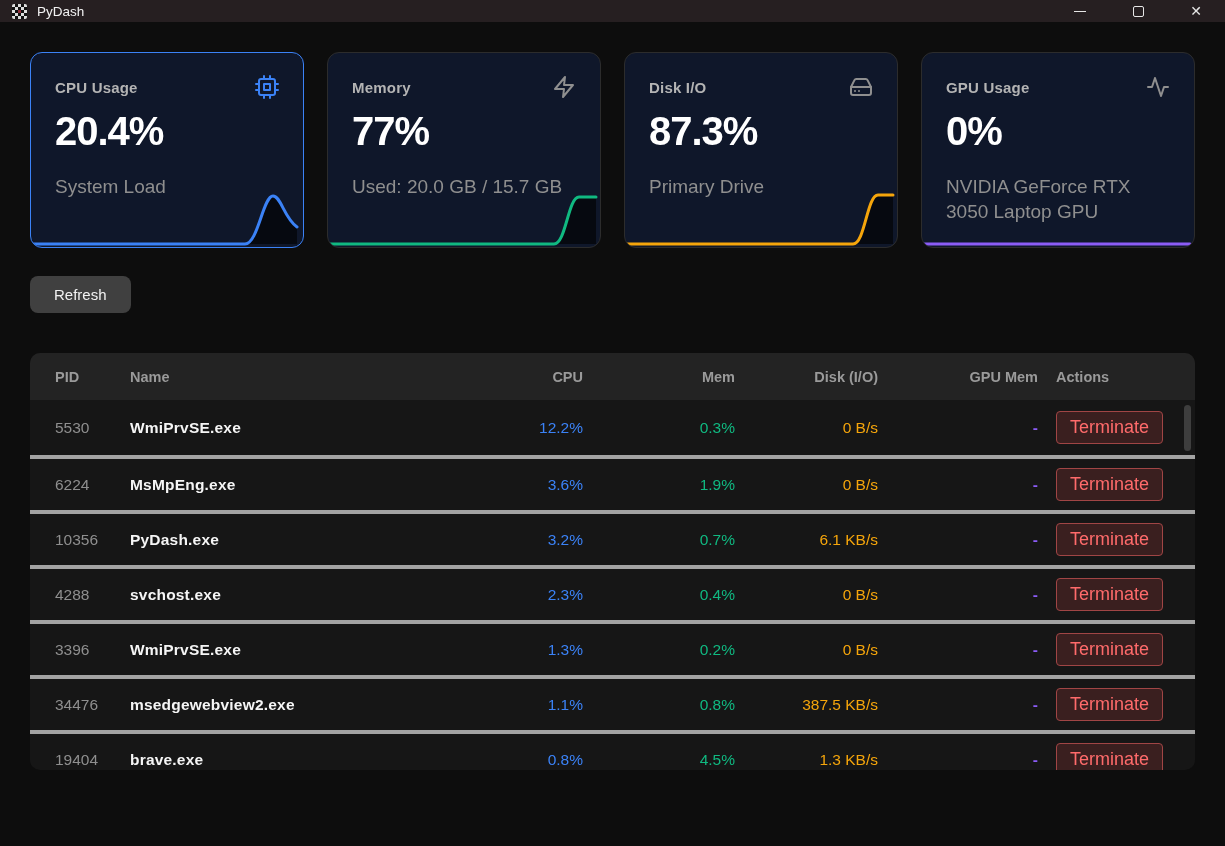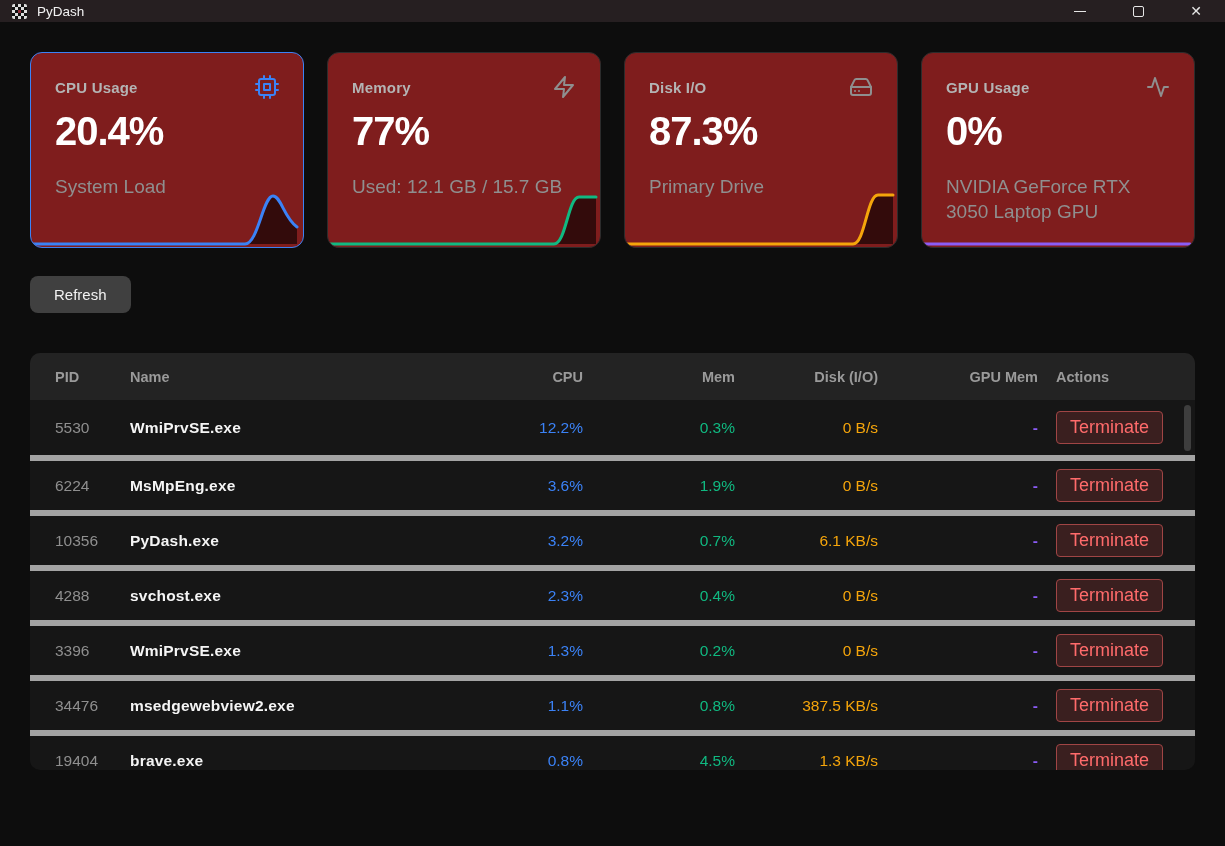--- a/index.html
+++ b/index.html
@@ -33,21 +33,21 @@
     color:#e6e6e6; font-size:14px; cursor:pointer;
   }
   .glyph-min { display:block; width:12px; height:0; border-top:1.6px solid #e6e6e6; }
   .glyph-max { display:block; width:11px; height:11px; border:1.6px solid #e6e6e6; border-radius:2px; }
 
   
   .content { padding:0 30px; }
   .cards { display:flex; gap:23px; margin-top:30px; }
   .card {
     position:relative; flex:1; height:196px;
-    background:#7f1d1d; border:1px solid #2c2c2c; border-radius:12px;
+    background:#0f172a; border:1px solid #2c2c2c; border-radius:12px;
     padding:22px 24px 0 24px; overflow:hidden;
   }
   .card.highlighted { border:1.5px solid #3b82f6; }
   .card-head { display:flex; align-items:center; justify-content:space-between; }
   .card-title { font-size:15px; font-weight:bold; color:#b4b4b4; letter-spacing:.2px; }
   .card-icon { width:24px; height:24px; color:#8f8f8f; }
   .card-icon.accented { color:var(--accent); }
   .card-value { margin-top:10px; font-size:40px; font-weight:bold; color:#fff; letter-spacing:-1px; }
   .card-sub { margin-top:21px; font-size:19px; color:#8f8f8f; line-height:1.3; }
   .spark { position:absolute; left:0; right:0; bottom:0; height:62px; width:100%; color:var(--accent); }
@@ -70,21 +70,21 @@
   .t-row {
     display:grid;
     grid-template-columns:75px 1fr 120px 152px 143px 160px 157px;
     align-items:center;
     padding-left:25px;
   }
   .t-header {
     height:47px; background:#232323;
     font-size:14.5px; font-weight:bold; color:#9a9a9a;
   }
-  .t-body .t-row { height:55px; border-top:6px solid #a3a3a3; font-size:15.5px; }
+  .t-body .t-row { height:55px; border-top:4px solid #a3a3a3; font-size:15.5px; }
   .t-body .t-row:first-child { border-top:none; }
   .cell-r { text-align:right; }
   .cell-actions { padding-left:18px; }
   .c-pid { color:#8f8f8f; }
   .c-name { color:#f5f5f5; font-weight:bold; letter-spacing:.2px; }
   .c-cpu { color:#3b82f6; }
   .c-mem { color:#10b981; }
   .c-disk { color:#f5a50b; }
   .c-gpu { color:#8b5cf6; font-weight:bold; }
   .terminate-btn {
@@ -138,21 +138,21 @@
     </div>
 
     <div class="card" style="--accent: #10b981;">
       <div class="card-head">
         <span class="card-title">Memory</span>
         <svg class="card-icon" viewBox="0 0 24 24" fill="none" stroke="currentColor" stroke-width="2" stroke-linecap="round" stroke-linejoin="round">
           <polygon points="13 2 3 14 12 14 11 22 21 10 12 10 13 2"></polygon>
         </svg>
       </div>
       <div class="card-value">77%</div>
-      <div class="card-sub">Used: 12.1 GB / 15.7 GB</div>
+      <div class="card-sub">Used: 20.0 GB / 15.7 GB</div>
       <svg class="spark" viewBox="0 0 272 62" preserveAspectRatio="none">
         <path class="fill" d="M2 59 L226 59 C238 59 240 12 251 12 L268 12 L268 59 Z"></path>
         <path class="line" d="M2 59 L226 59 C238 59 240 12 251 12 L268 12"></path>
       </svg>
     </div>
 
     <div class="card" style="--accent: #f5a50b;">
       <div class="card-head">
         <span class="card-title">Disk I/O</span>
         <svg class="card-icon" viewBox="0 0 24 24" fill="none" stroke="currentColor" stroke-width="2" stroke-linecap="round" stroke-linejoin="round">

